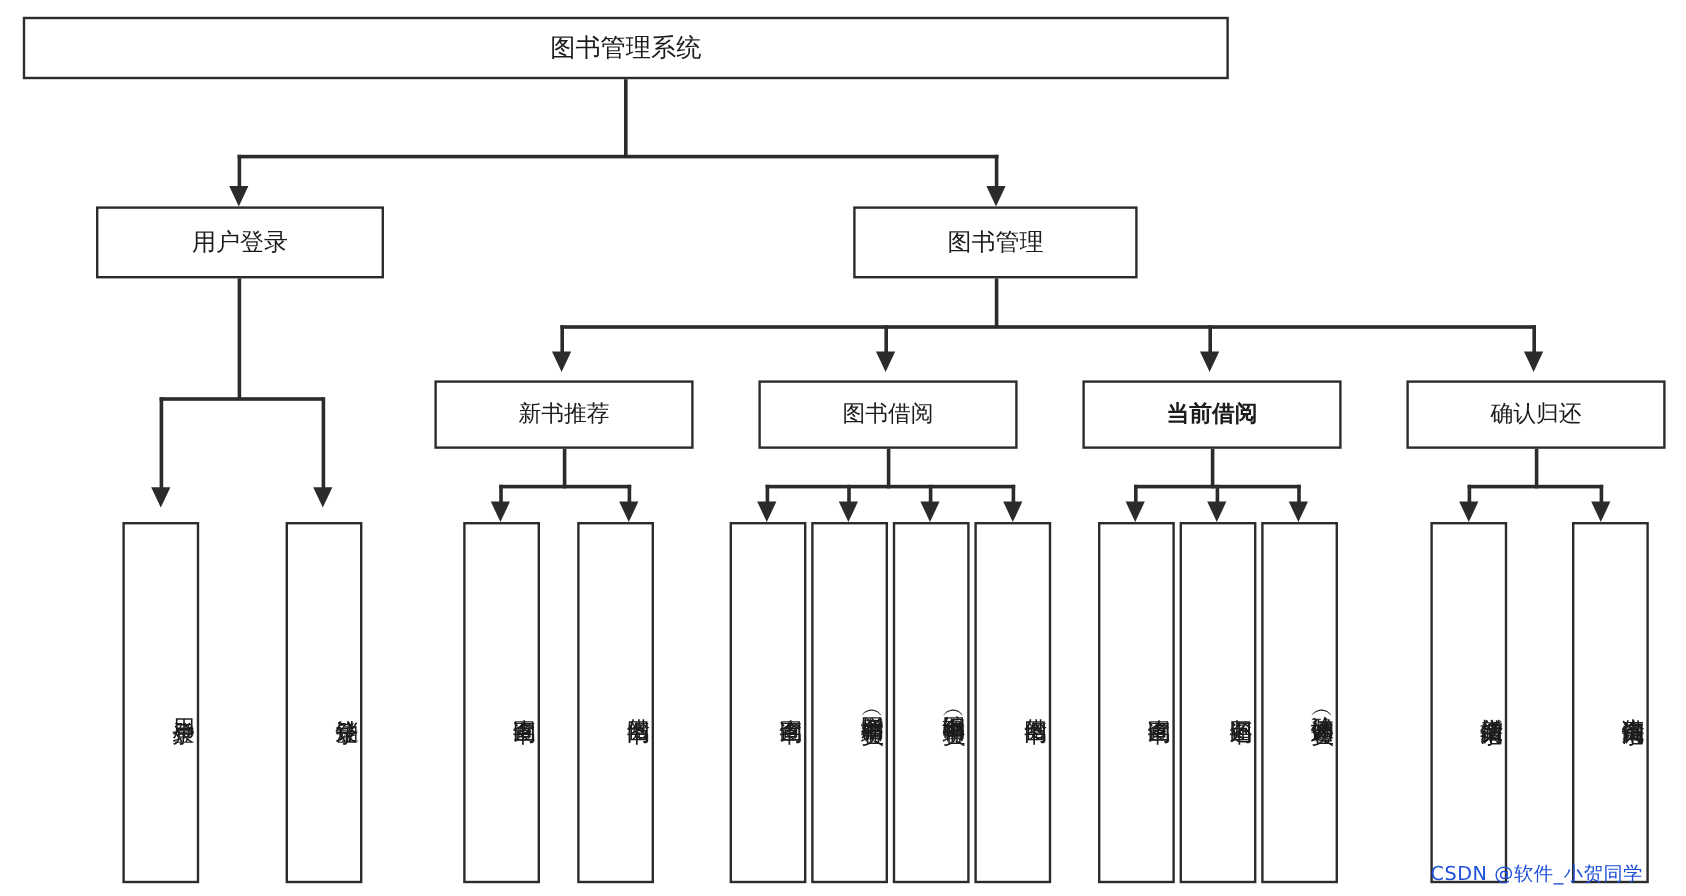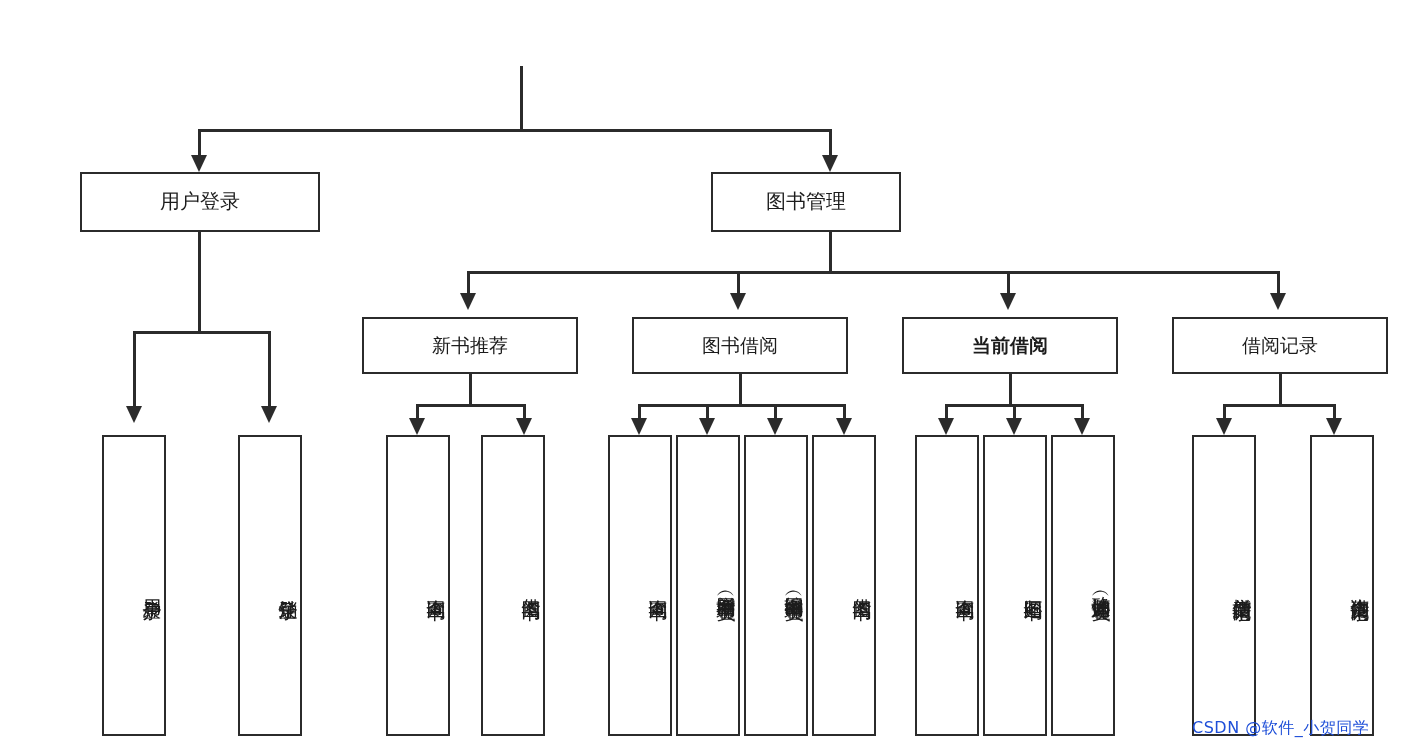--- a/index.html
+++ b/index.html
@@ -75,34 +75,37 @@
     color: #1d4ed8;
     white-space: nowrap;
     letter-spacing: 0.5px;
   }
 </style>
 </head>
 <body>
 
 <div id="canvas">
 
+  <div class="node root" style="left:19px; top:14px; width:1005px; height:52px;">
+    <span class="node-label">图书管理系统</span>
+  </div>
 
   <div class="vline" style="left:520px; top:66px; width:3px; height:65px;"></div>
 
   <div class="hline" style="left:198px; top:129px; width:634px;"></div>
   <div class="vline" style="left:198px; top:129px; width:3px; height:28px;"></div>
   <div class="vline" style="left:829px; top:129px; width:3px; height:28px;"></div>
   <div class="arrow" style="left:191px; top:155px;"></div>
   <div class="arrow" style="left:822px; top:155px;"></div>
 
   <div class="node lvl1" style="left:80px; top:172px; width:240px; height:60px;">
     <span class="node-label">用户登录</span>
   </div>
 
-  <div class="node lvl1" style="left:711px; top:172px; width:190px; height:60px;">
+  <div class="node lvl1" style="left:711px; top:172px; width:237px; height:60px;">
     <span class="node-label">图书管理</span>
   </div>
 
   <div class="vline" style="left:198px; top:232px; width:3px; height:101px;"></div>
   <div class="hline" style="left:133px; top:331px; width:137px;"></div>
   <div class="vline" style="left:133px; top:331px; width:3px; height:77px;"></div>
   <div class="vline" style="left:268px; top:331px; width:3px; height:77px;"></div>
   <div class="arrow" style="left:126px; top:406px;"></div>
   <div class="arrow" style="left:261px; top:406px;"></div>
 
@@ -120,21 +123,21 @@
   <div class="node lvl2" style="left:362px; top:317px; width:216px; height:57px;justify-content:center;">
     <span class="node-label">新书推荐</span>
   </div>
   <div class="node lvl2" style="left:632px; top:317px; width:216px; height:57px;">
     <span class="node-label">图书借阅</span>
   </div>
   <div class="node lvl2" style="left:902px; top:317px; width:216px; height:57px;font-weight:bold;">
     <span class="node-label">当前借阅</span>
   </div>
   <div class="node lvl2" style="left:1172px; top:317px; width:216px; height:57px;">
-    <span class="node-label">借阅记录</span>
+    <span class="node-label">确认归还</span>
   </div>
 
   <div class="vline" style="left:469px; top:374px; width:3px; height:33px;"></div>
   <div class="hline" style="left:416px; top:404px; width:110px;"></div>
   <div class="vline" style="left:416px; top:404px; width:3px; height:16px;"></div>
   <div class="vline" style="left:523px; top:404px; width:3px; height:16px;"></div>
   <div class="arrow" style="left:409px; top:418px;"></div>
   <div class="arrow" style="left:516px; top:418px;"></div>
 
   <div class="vline" style="left:739px; top:374px; width:3px; height:33px;"></div>

